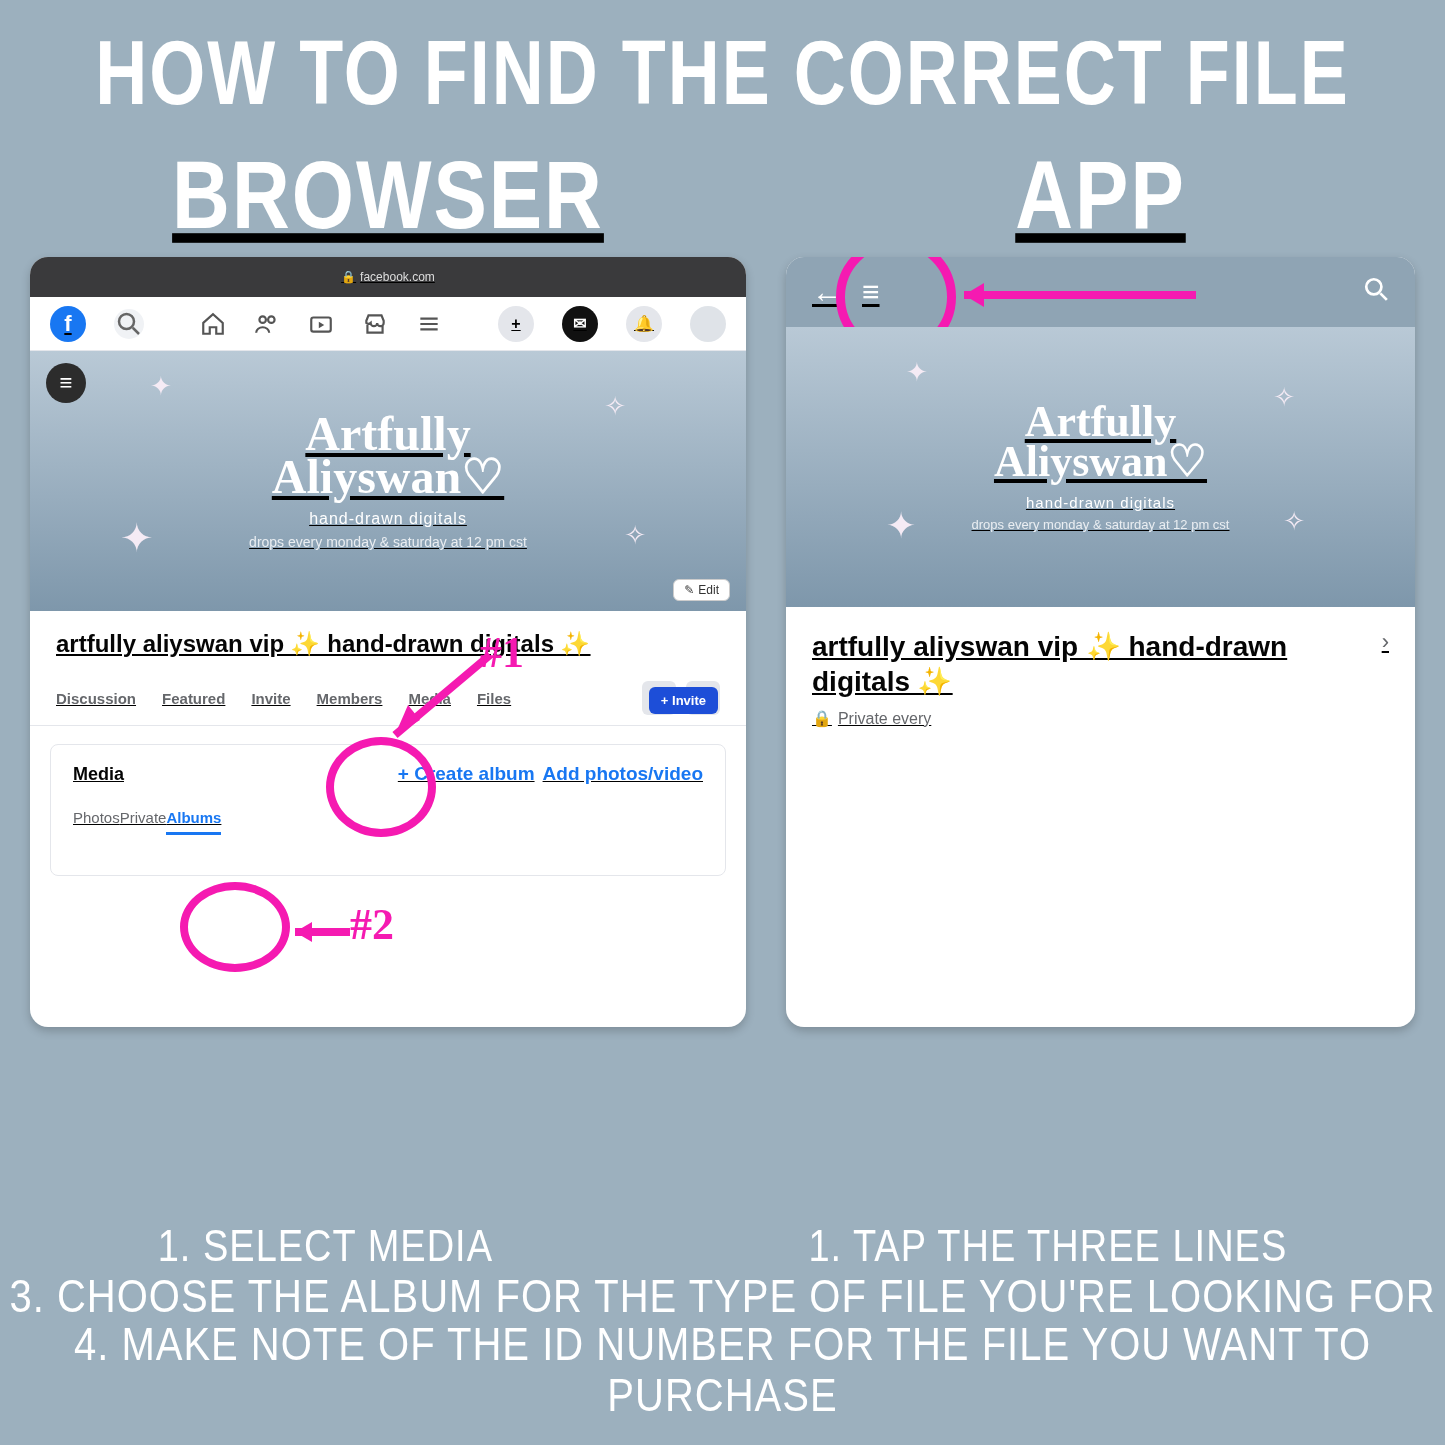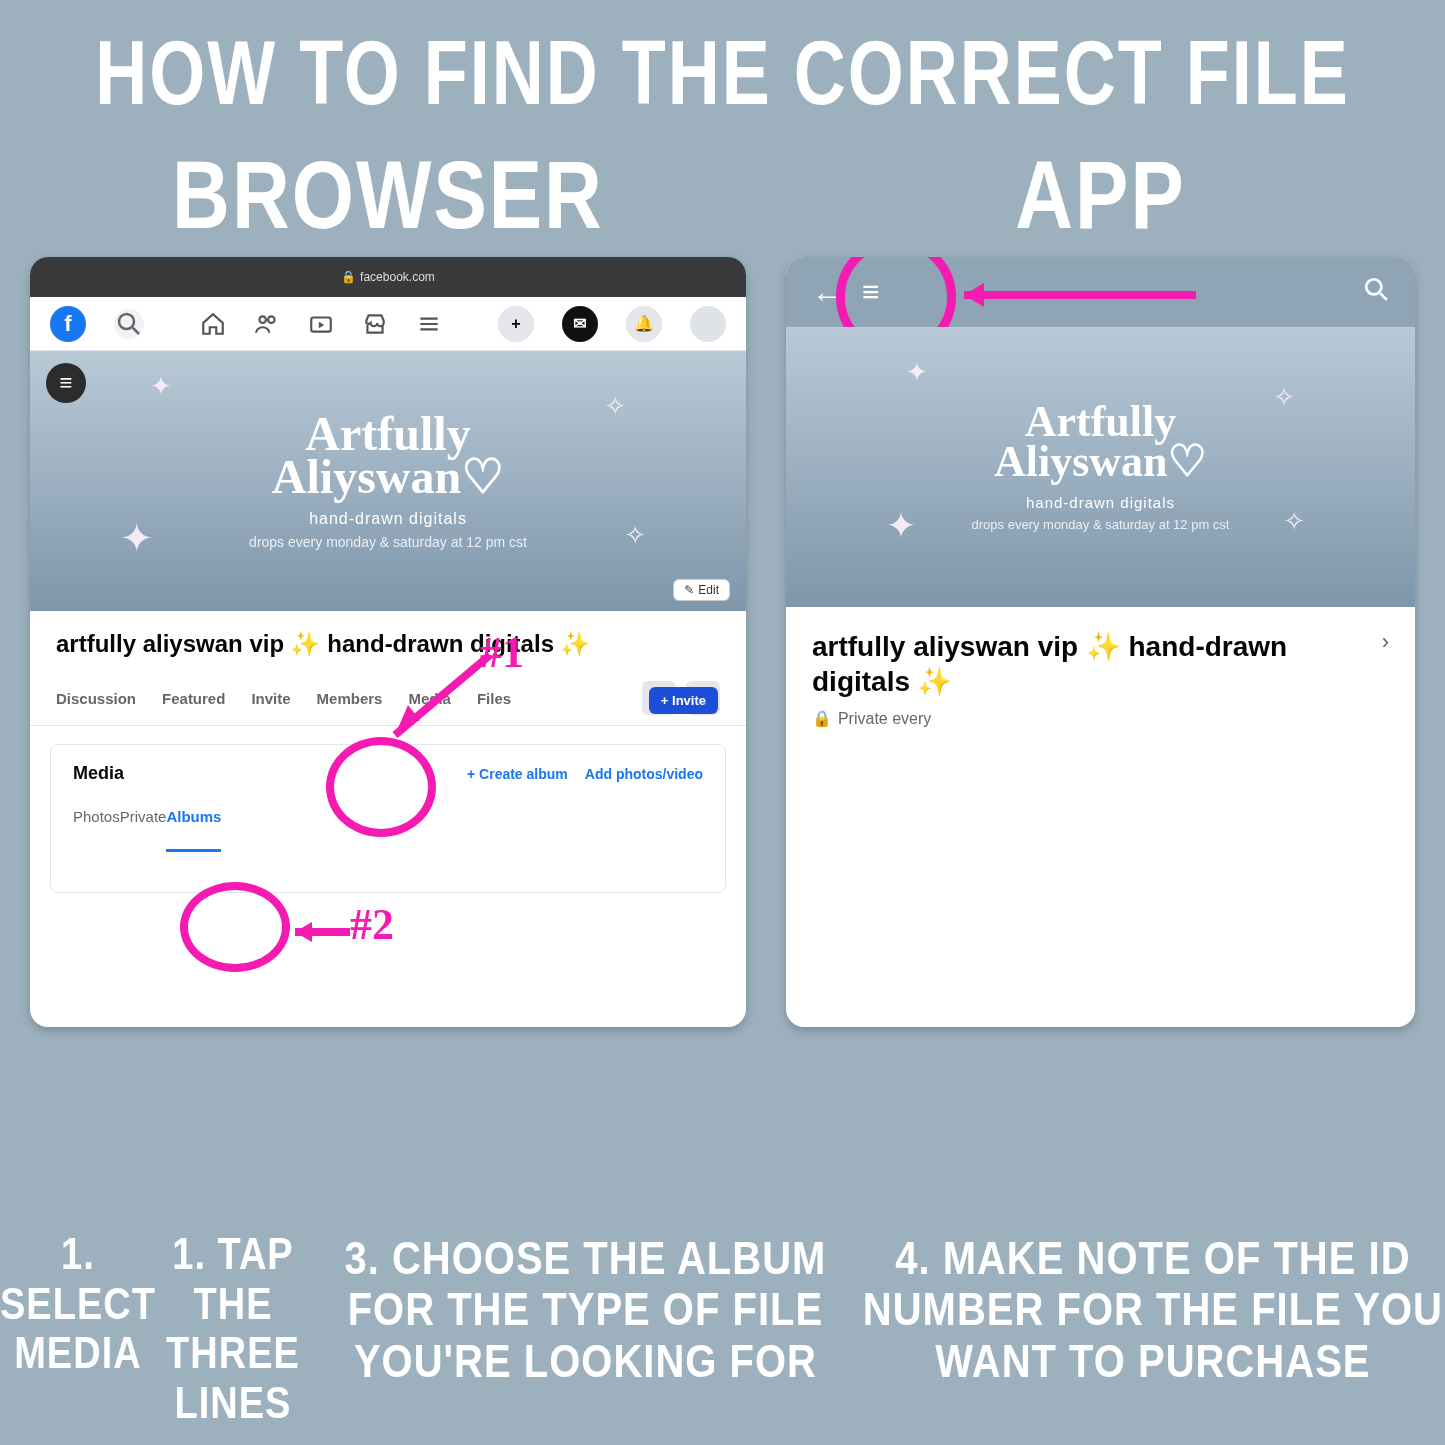--- a/index.html
+++ b/index.html
@@ -21,20 +21,21 @@
     font-family: "Arial Black", Arial, sans-serif;
     transform: scaleY(1.25);
   }
   .cols {
     display: flex;
     justify-content: space-around;
     align-items: flex-start;
     margin-top: 40px;
     gap: 40px;
     padding: 0 30px;
+    text-decoration: underline;
   }
   .col { flex: 1; display:flex; flex-direction:column; align-items:center; }
   .col-label {
     color:#fff; font-weight:900; font-size:80px; letter-spacing:2px;
     font-family:"Arial Black", Arial, sans-serif; margin-bottom:15px;
     transform: scaleY(1.2);
   }
   .panel {
     background:#fff; border-radius:18px; width:100%; overflow:hidden;
     box-shadow:0 4px 10px rgba(0,0,0,.2); position:relative;
@@ -68,23 +69,23 @@
   .ham-float { position:absolute; left:16px; top:12px; width:40px; height:40px; background:#2c2c2c; border-radius:50%; color:#fff; display:flex; align-items:center; justify-content:center; font-size:22px;}
   .group-name-row { padding:18px 26px 8px; }
   .group-name { font-size:24px; font-weight:700; color:#050505; line-height:1.25;}
   .invite-btn { position:absolute; right:28px; top:430px; background:#1d4ed8; color:#fff; font-size:13px; font-weight:700; padding:6px 12px; border-radius:6px;}
   .tabs-row { display:flex; gap:26px; padding:14px 26px 10px; border-bottom:1px solid #e4e6eb; color:#65676b; font-size:15px; font-weight:600; align-items:center;}
   .tabs-row .right { margin-left:auto; display:flex; gap:10px;}
   .sq-btn { width:34px; height:34px; border-radius:6px; background:#e4e6eb; display:flex; align-items:center; justify-content:center; font-size:14px; color:#333;}
   .media-card { margin:18px 20px; border:1px solid #e4e6eb; border-radius:8px; padding:18px 22px 40px; background:#fff;}
   .media-head { display:flex; align-items:center; }
   .media-head h3 { font-size:18px; font-weight:700; color:#050505;}
-  .media-actions { margin-left:auto; display:flex; gap:17px; font-size:14px; color:#1877f2; font-weight:600;}
+  .media-actions { margin-left:auto; display:flex; gap:8px; font-size:19px; color:#1877f2; font-weight:600;}
   .subtabs { display:flex; margin-top:24px; font-size:15px; color:#65676b; font-weight:500;}
-  .subtabs .active { color:#1877f2; border-bottom:3px solid #1877f2; padding-bottom:24px; font-weight:700;}
+  .subtabs .active { color:#1877f2; border-bottom:3px solid #1877f2; padding-bottom:6px; font-weight:700;}
 
   
   .a-top {
     height:70px; background:#8fa4b4; display:flex; align-items:center; padding:0 26px; gap:20px; color:#fff; position:relative;
   }
   .a-top .ai { font-size:30px; }
   .a-cover { height:280px; background: linear-gradient(180deg,#b9c9d6 0%, #7e97ab 100%); display:flex; flex-direction:column; align-items:center; justify-content:center; color:#fff; position:relative;}
   .a-cover .script { font-family: cursive; font-size:44px; line-height:0.9; font-weight:700;}
   .a-cover .sub { font-size:15px; margin-top:12px; letter-spacing:1px;}
   .a-cover .sub2 { font-size:13px; color:#eaeef2; margin-top:6px;}
@@ -97,22 +98,22 @@
   
   .anno { position:absolute; pointer-events:none; }
   .pink-circle { border:8px solid #f51ab1; border-radius:50%; }
   .pink-text { color:#f51ab1; font-family: "Comic Sans MS", cursive; font-weight:900; font-size:44px; }
   .pink-arrow { stroke:#f51ab1; stroke-width:8; fill:none; }
   .pink-arrow-fill { fill:#f51ab1; }
 
   
   .instr {
     position:absolute; bottom:30px; left:0; right:0; color:#fff; text-align:center;
-    font-family:"Arial Black", Arial, sans-serif; font-weight:700; letter-spacing:1px;
-    display:flex; gap:4px;
+    font-family:"Arial Black", Arial, sans-serif; font-weight:400; letter-spacing:1px;
+    display:flex; flex-direction:column; gap:4px;
   }
   .instr-row { display:flex; justify-content:space-around; }
   .instr-row > div { font-size:38px; transform:scaleY(1.15);}
   .instr-full { font-size:40px; transform:scaleY(1.15); margin-top:2px;}
 </style>
 </head>
 <body>
 
 <div class="title">HOW TO FIND THE CORRECT FILE</div>
 

